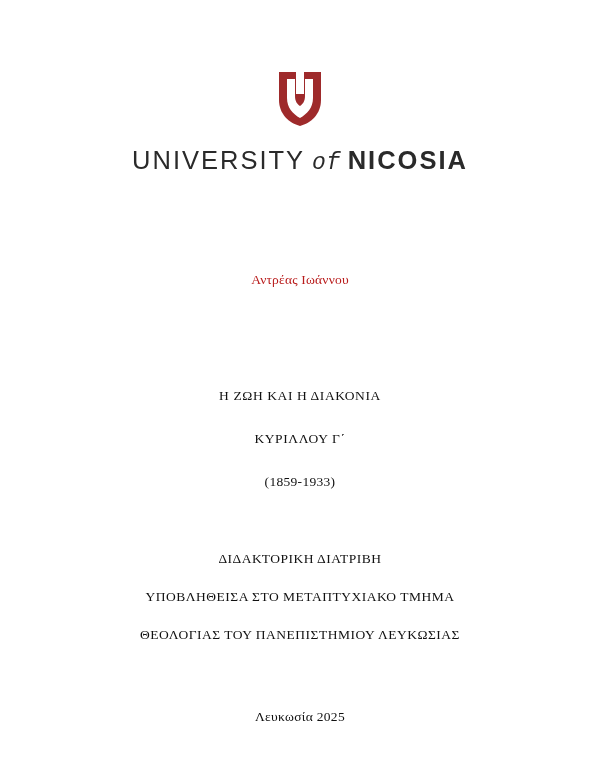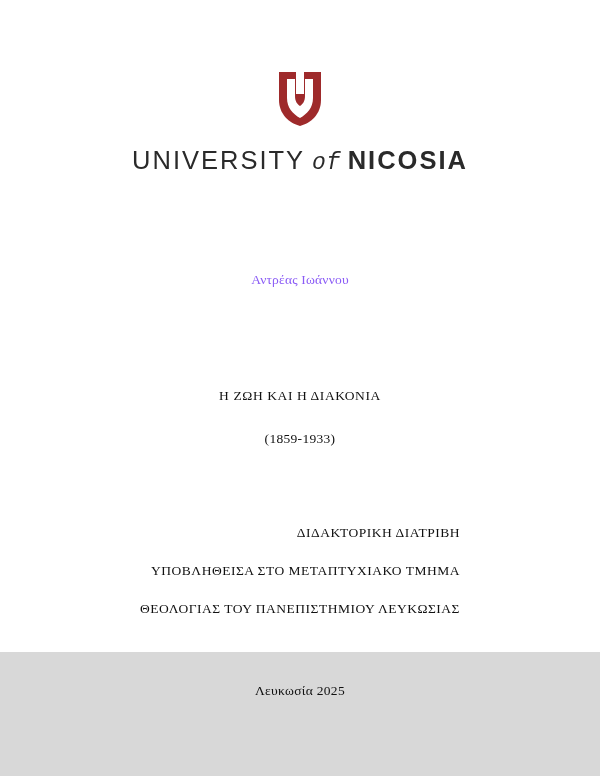--- a/index.html
+++ b/index.html
@@ -9,21 +9,21 @@
   }
   body {
     width: 600px;
     height: 776px;
     overflow: hidden;
     font-family: "Liberation Serif", serif;
   }
   .page {
     position: relative;
     width: 600px;
-    height: 652px;
+    height: 776px;
     background: #ffffff;
     box-sizing: border-box;
     display: flex;
     flex-direction: column;
     align-items: center;
   }
 
   
   .logo-block {
     margin-top: 70px;
@@ -61,21 +61,21 @@
   }
   .logo-wordmark .w-nic {
     font-weight: 700;
     letter-spacing: 2.0px;
   }
 
   
   .author {
     margin-top: 96px;
     font-size: 13.5px;
-    color: #8b5cf6;
+    color: #b91c1c;
     letter-spacing: 0.2px;
   }
   .title-block {
     margin-top: 100px;
     text-align: center;
     color: #111;
   }
   .title-block .tline {
     font-size: 13.5px;
     letter-spacing: 0.6px;
@@ -83,22 +83,22 @@
   }
   .title-block .tline:last-child {
     margin-bottom: 0;
   }
   .years {
     font-size: 13.5px;
     letter-spacing: 0.3px;
   }
 
   .degree-block {
-    margin-top: 78px;
-    text-align: right;
+    margin-top: 61px;
+    text-align: center;
     color: #111;
   }
   .degree-block .dline {
     font-size: 13.5px;
     letter-spacing: 0.5px;
     margin-bottom: 22px;
   }
   .degree-block .dline:last-child {
     margin-bottom: 0;
   }
@@ -129,20 +129,21 @@
       <span class="w-univ">UNIVERSITY</span>
       <span class="w-of">of</span>
       <span class="w-nic">NICOSIA</span>
     </div>
   </div>
 
   <div class="author">Αντρέας Ιωάννου</div>
 
   <div class="title-block">
     <div class="tline">Η ΖΩΗ ΚΑΙ Η ΔΙΑΚΟΝΙΑ</div>
+    <div class="tline">ΚΥΡΙΛΛΟΥ Γ΄</div>
     <div class="years">(1859-1933)</div>
   </div>
 
   <div class="degree-block">
     <div class="dline">ΔΙΔΑΚΤΟΡΙΚΗ ΔΙΑΤΡΙΒΗ</div>
     <div class="dline">ΥΠΟΒΛΗΘΕΙΣΑ ΣΤΟ ΜΕΤΑΠΤΥΧΙΑΚΟ ΤΜΗΜΑ</div>
     <div class="dline">ΘΕΟΛΟΓΙΑΣ ΤΟΥ ΠΑΝΕΠΙΣΤΗΜΙΟΥ ΛΕΥΚΩΣΙΑΣ</div>
   </div>
 
   <div class="place-date">Λευκωσία 2025</div>

